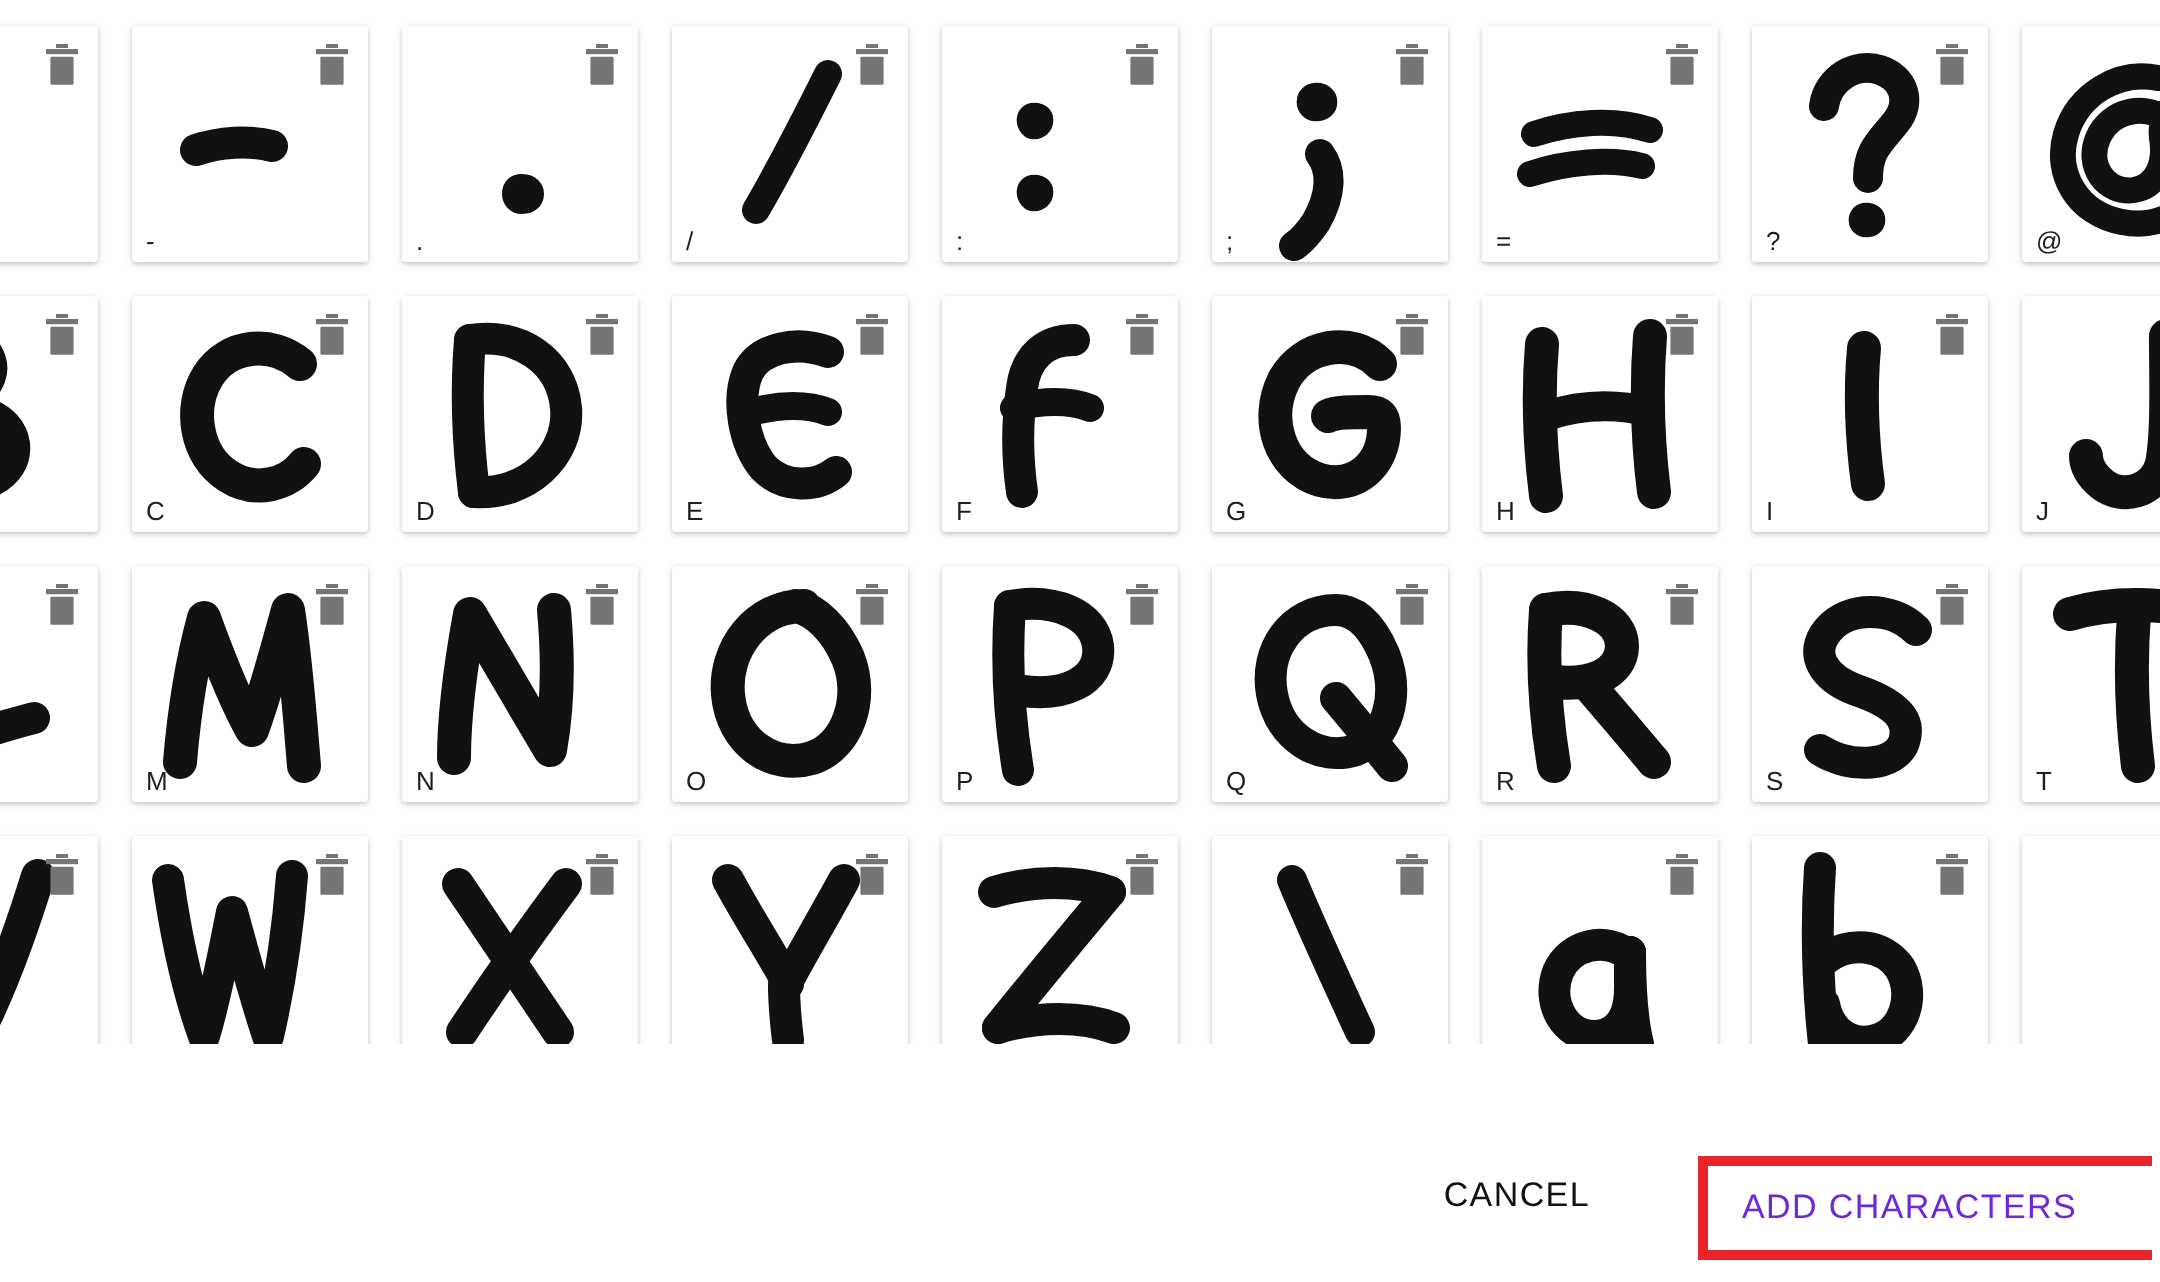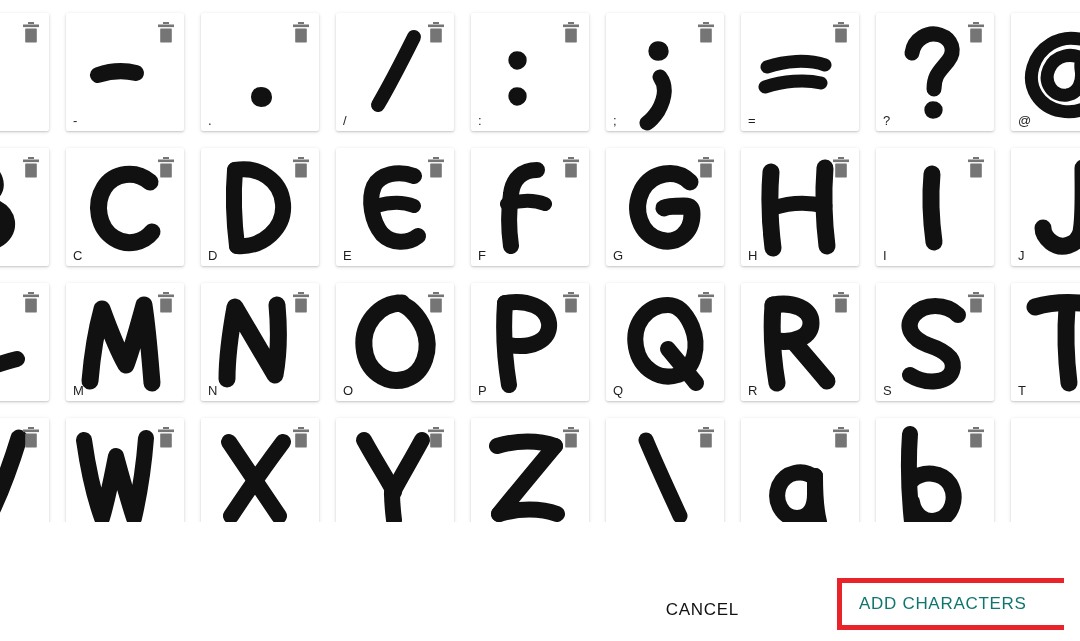--- a/index.html
+++ b/index.html
@@ -84,26 +84,25 @@
   
   #action-bar {
     position: absolute;
     left: 0; top: 522px;
     width: 1080px; height: 119px;
     background: #ffffff;
     z-index: 10;
   }
   #bar-inner {
     position: absolute;
-    right: 16px;
+    right: 4px;
     top: 56px;
     height: 52px;
     display: flex;
-    align-items: flex-end;
-    gap: 44px;
+    align-items: flex-start;
   }
   #cancel-button {
     font-family: "Liberation Sans", sans-serif;
     font-size: 17px;
     letter-spacing: 0.7px;
     color: #111111;
     background: transparent;
     border: none;
     padding: 10px 16px;
     cursor: pointer;
@@ -119,21 +118,21 @@
     align-items: center;
     padding-left: 17px;
     padding-right: 0;
     width: 227px;
     overflow: hidden;
   }
   #add-characters-button {
     font-family: "Liberation Sans", sans-serif;
     font-size: 17px;
     letter-spacing: 0.7px;
-    color: #0f766e;
+    color: #6d28d9;
     background: transparent;
     border: none;
     padding: 0;
     cursor: pointer;
     white-space: nowrap;
   }
 </style>
 </head>
 <body>
 

